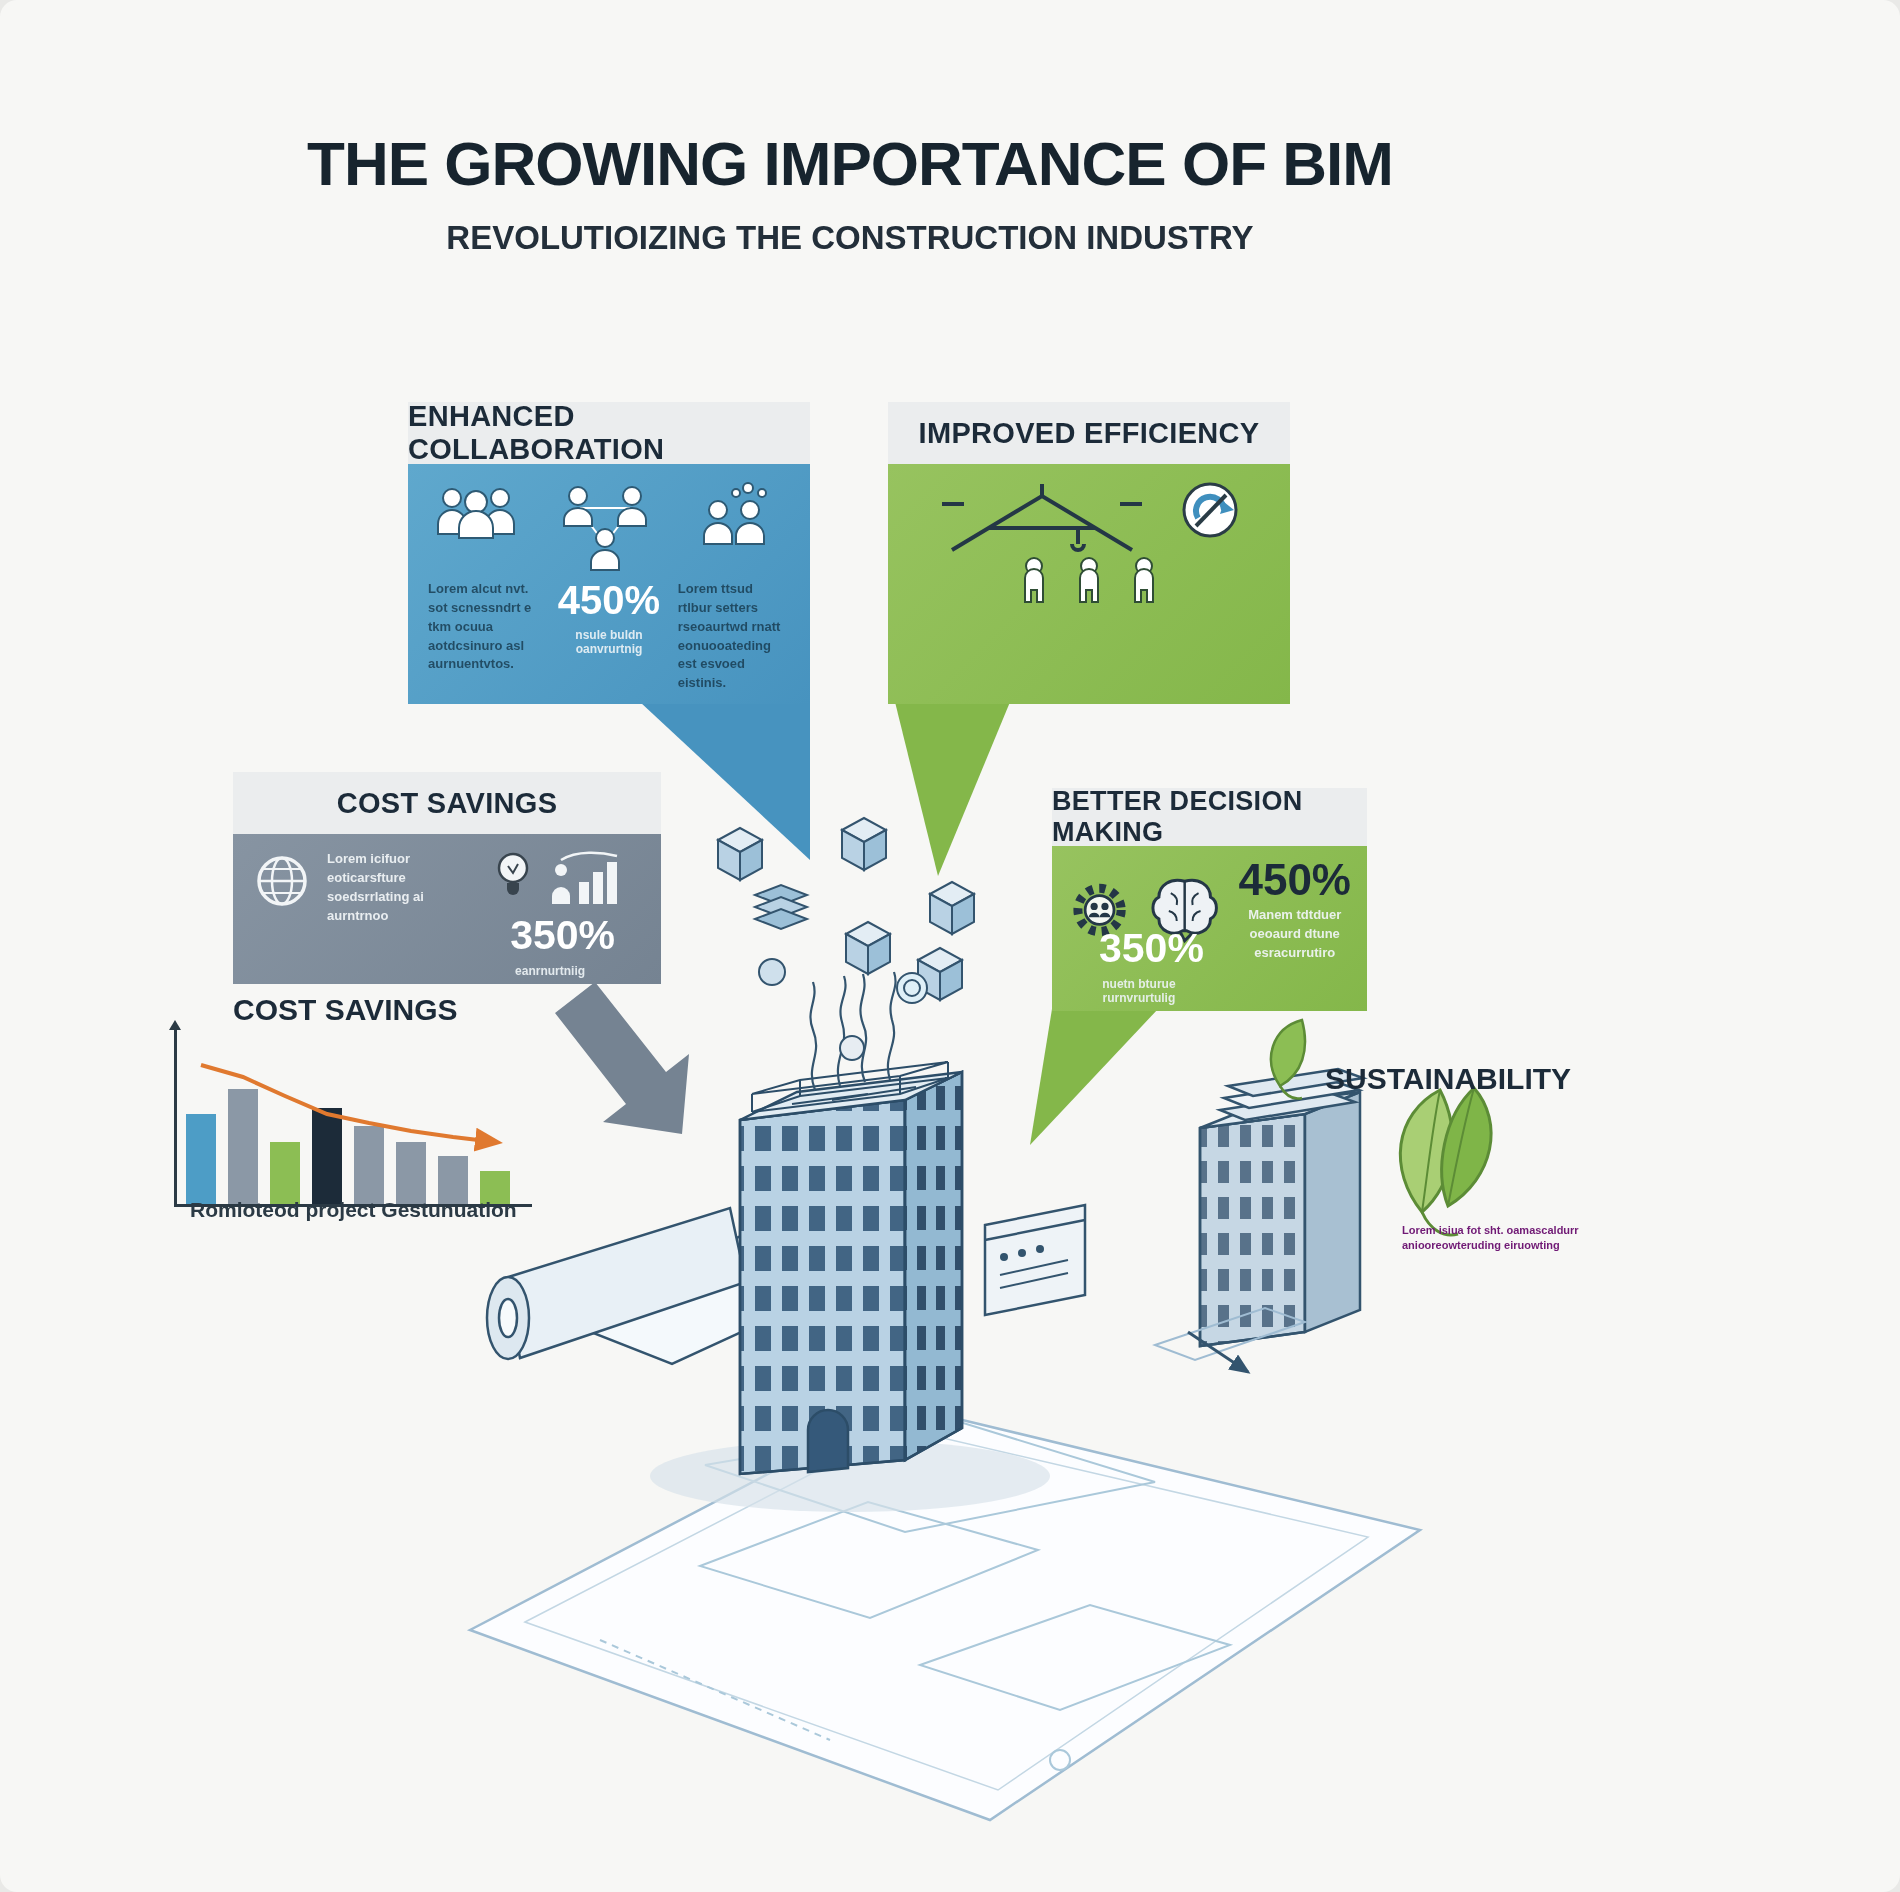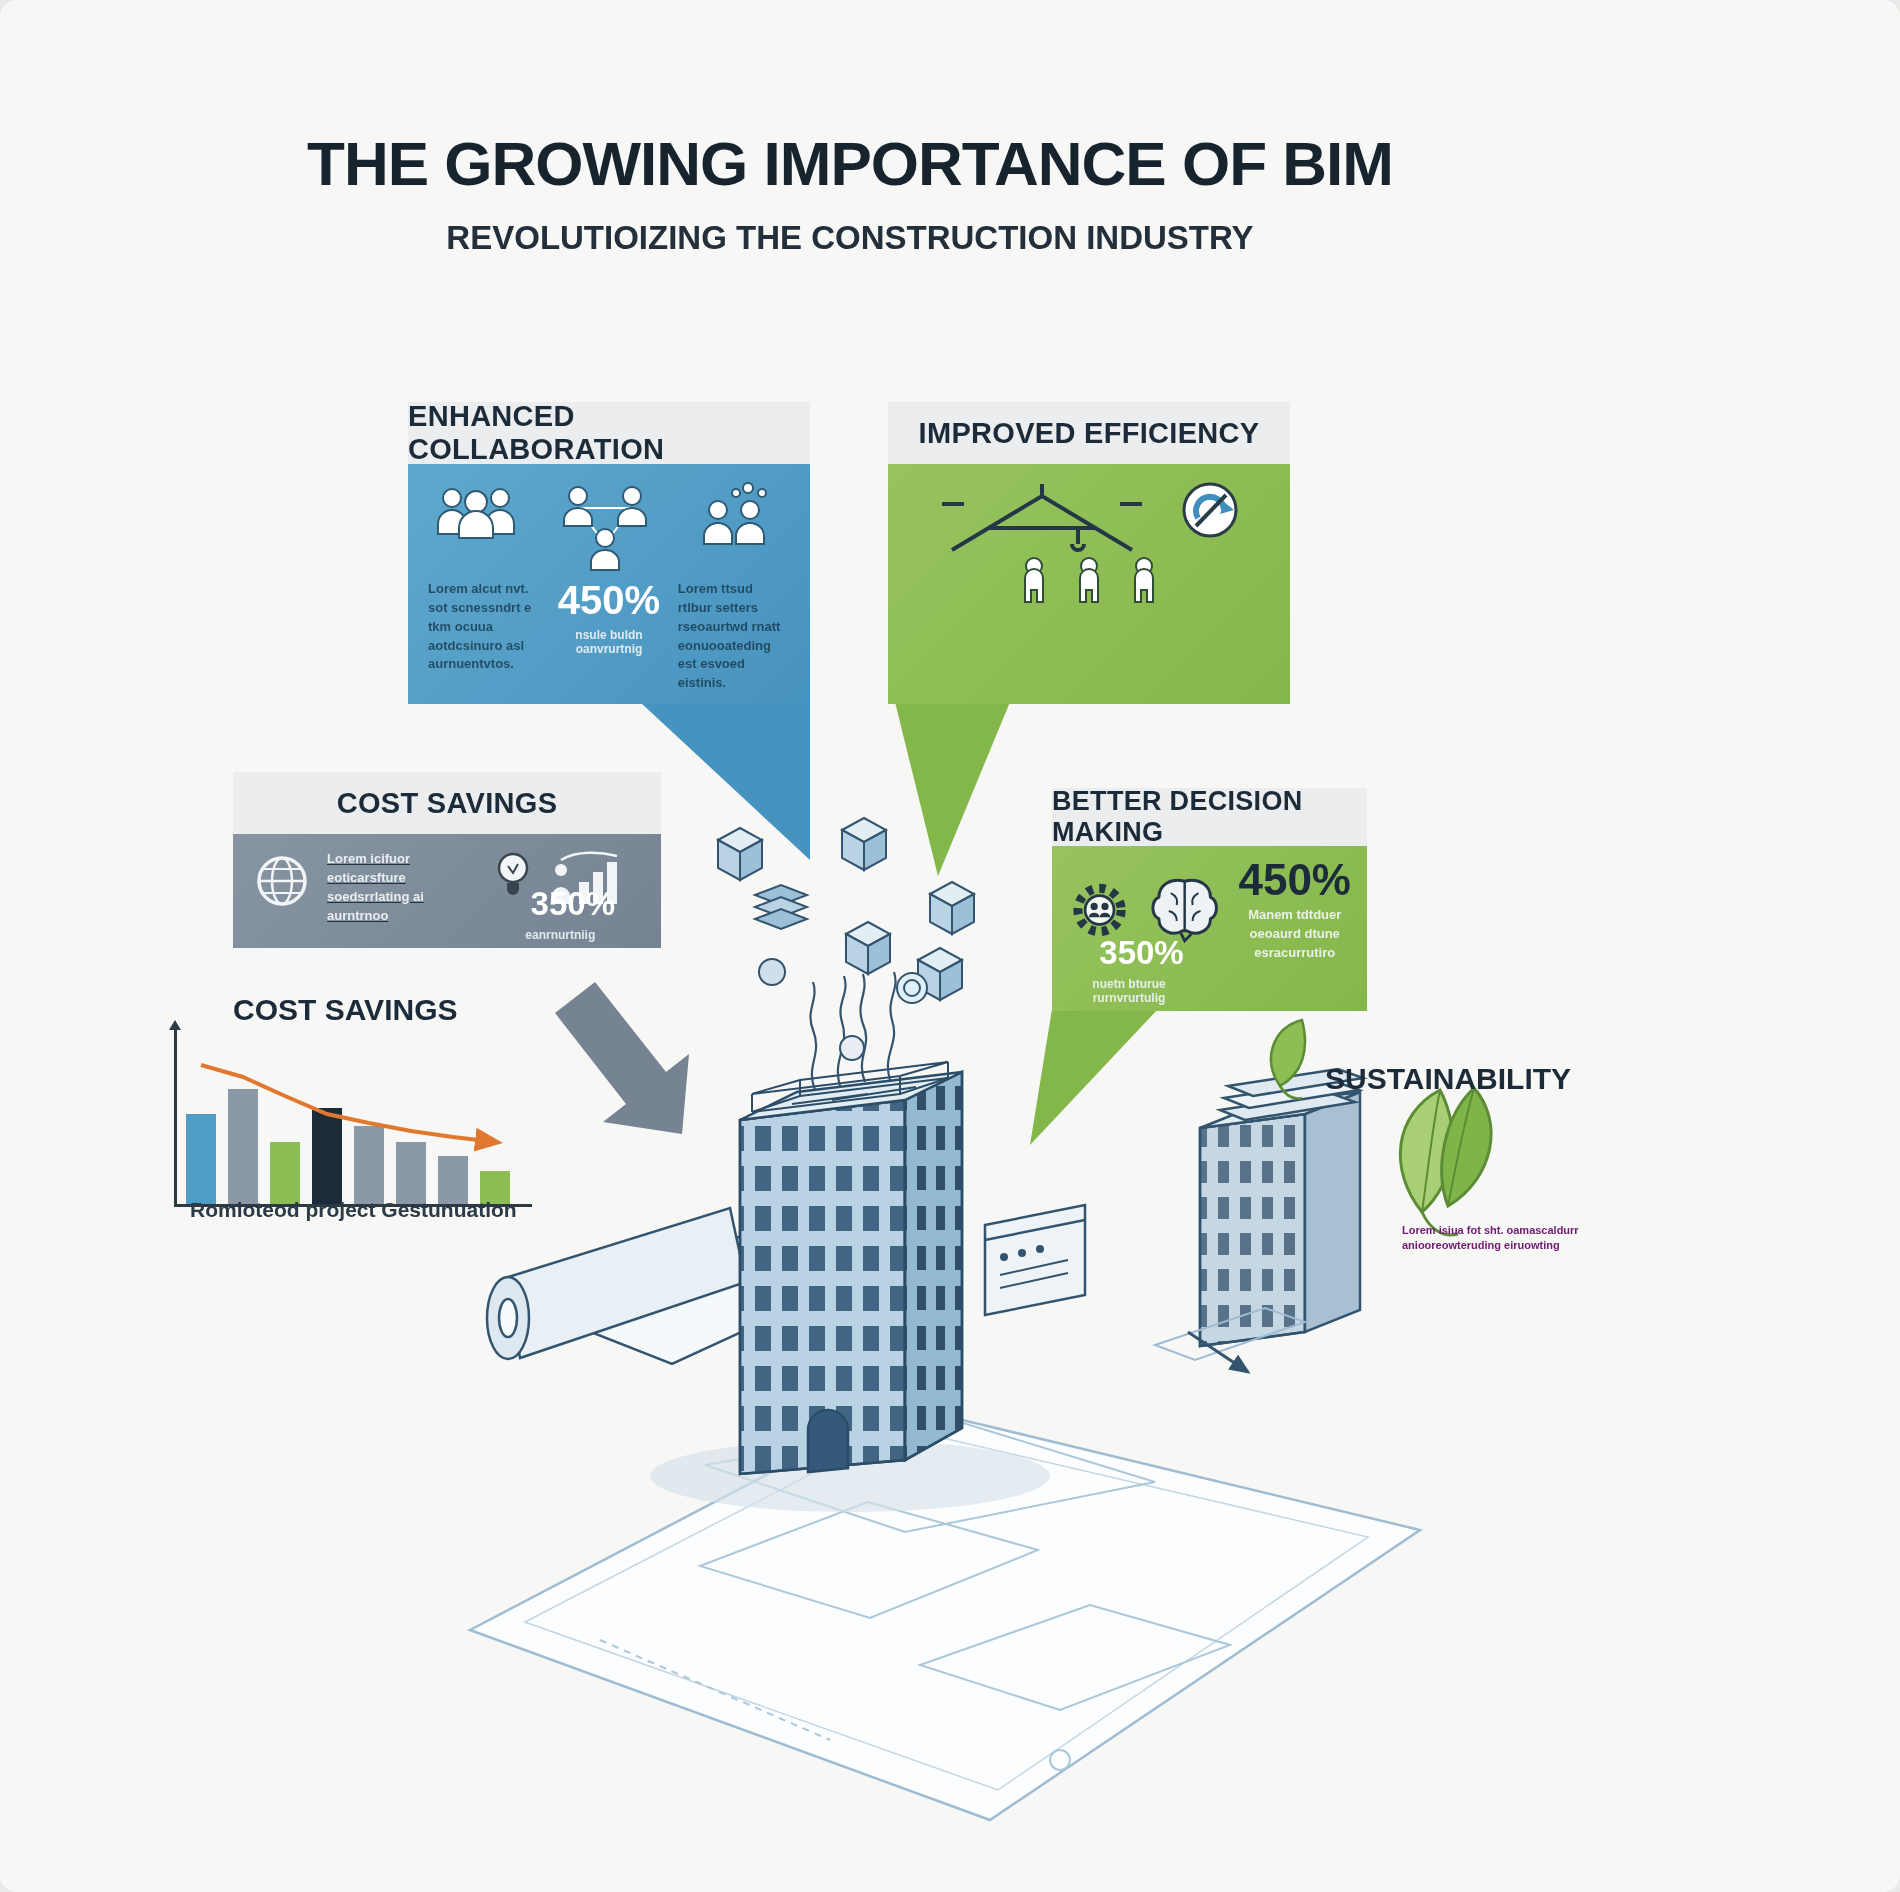--- a/index.html
+++ b/index.html
@@ -13,31 +13,31 @@
   .hdr h2{margin:20px 0 0;font-size:33px;font-weight:800;color:#232f3a;}
   
   .illu{position:absolute;left:400px;top:760px;z-index:0;}
   
   .panel{position:absolute;z-index:2;}
   .panel-head{height:62px;background:#ebedee;display:flex;align-items:center;justify-content:center;}
   .panel-head span{font-size:29px;font-weight:800;color:#1c2b39;letter-spacing:.3px;}
   .panel-body{position:relative;}
   .body-blue{background:linear-gradient(135deg,#5fa8cd,#4793bf);height:240px;}
   .body-green{background:linear-gradient(135deg,#97c35f,#84b74a);height:240px;}
-  .body-gray{background:linear-gradient(135deg,#8794a2,#758392);height:114px;text-decoration:underline;}
+  .body-gray{background:linear-gradient(135deg,#8794a2,#758392);height:150px;}
   .body-green2{background:linear-gradient(135deg,#97c35f,#84b74a);height:165px;}
   .tail{position:absolute;z-index:1;}
   .icons-row{display:flex;justify-content:space-between;align-items:flex-start;padding:16px 22px 0;}
   .content-row{display:flex;gap:12px;padding:4px 20px 0;}
   .micro{font-size:13px;line-height:1.45;font-weight:600;color:#16384c;opacity:.8;margin:0;}
   .micro.light{color:#f2f6f8;opacity:.92;}
   .content-row .micro{width:31%;}
   .stat-block{flex:1;text-align:center;}
   .stat-white{font-size:40px;font-weight:800;color:#ffffff;line-height:1;}
-  .stat-white.small{font-size:33px;margin-left:25px;}
+  .stat-white.small{font-size:41px;margin-left:25px;}
   .stat-dark{font-size:44px;font-weight:800;color:#1c2b39;line-height:1;}
   .stat-cap{font-size:12px;font-weight:600;color:#eef4f7;opacity:.9;margin-top:8px;max-width:110px;margin-left:auto;margin-right:auto;}
   
   .eff-top{display:flex;justify-content:center;align-items:flex-start;gap:28px;padding-top:14px;}
   .eff-people{display:flex;justify-content:center;margin-top:-8px;}
   .eff-bottom{display:flex;align-items:center;gap:18px;padding:0 26px;}
   .eff-cap{flex:1;text-align:center;font-size:26px;font-weight:800;color:#ffffff;line-height:1.15;}
   
   .cost-row{display:flex;gap:14px;align-items:flex-start;padding:16px 18px 0;}
   .cost-row .micro{width:150px;}

